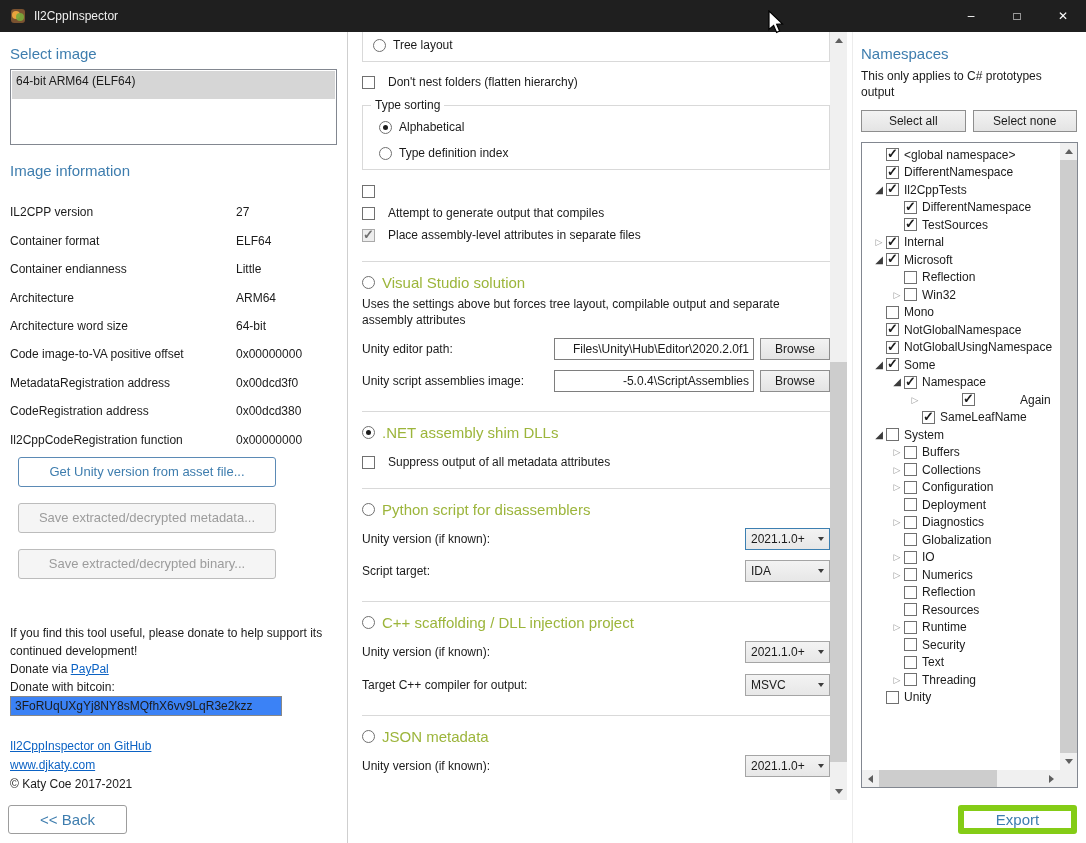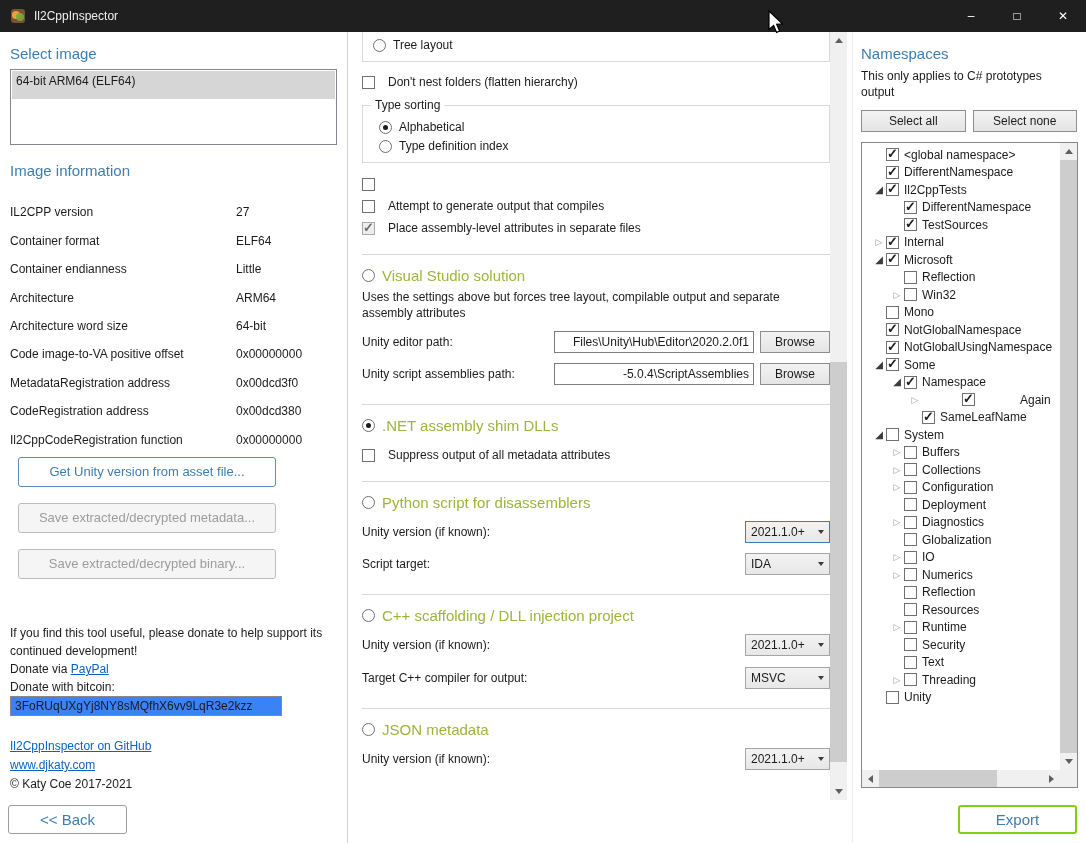--- a/index.html
+++ b/index.html
@@ -34,21 +34,21 @@
   .link{color:#0b62c4;text-decoration:underline;cursor:pointer;}
   .back-btn{position:absolute;left:8px;bottom:9px;width:119px;height:29px;background:#fff;border:1px solid #9d9d9d;border-radius:3px;color:#3e7dae;font-size:15px;font-family:inherit;}
 
   
   .middle{position:absolute;left:349px;top:32px;bottom:0;width:498px;}
   .m-content{position:absolute;left:13px;top:0;width:468px;}
   .groupbox-cut{height:30px;border:1px solid #d9d9d9;border-top:none;padding:6px 0 0 10px;}
   .groupbox{position:relative;margin-top:16px;border:1px solid #d9d9d9;padding:14px 10px 9px 16px;}
   .gb-label{position:absolute;top:-8px;left:8px;background:#fff;padding:0 4px;}
   .rb-row{display:flex;align-items:center;gap:7px;}
-  .rb-row + .rb-row{margin-top:5px;}
+  .rb-row + .rb-row{margin-top:12px;}
   .rb{width:13px;height:13px;border:1px solid #707070;border-radius:50%;background:#fff;position:relative;flex:none;}
   .rb.sel::after{content:"";position:absolute;left:3px;top:3px;width:5px;height:5px;background:#1c1c1c;border-radius:50%;}
   .cb-row{display:flex;align-items:center;gap:13px;}
   .cb-box{width:13px;height:13px;border:1px solid #707070;background:#fff;position:relative;flex:none;}
   .checked .cb-box::after{content:"✓";position:absolute;left:0px;top:-2px;font-size:13px;line-height:13px;font-weight:bold;color:#1c1c1c;}
   .cb-row.disabled .cb-box{background:#ededed;border-color:#a9a9a9;}
   .cb-row.disabled .cb-box::after{color:#6f6f6f;}
   .mt8{margin-top:8px;}.mt13{margin-top:13px;}.mt15{margin-top:15px;}
   .sep{margin-top:19px;border-top:1px solid #d9d9d9;}
   .section-head{margin-top:12px;}
@@ -89,21 +89,21 @@
   .tree-item .expander{width:14px;flex:none;font-size:9px;color:#9a9a9a;text-align:center;line-height:14px;}
   .tree-item.exp-expanded .expander{color:#3c3c3c;font-size:10px;}
   .tree-item.exp-collapsed .expander::before{content:"▷";}
   .tree-item.exp-expanded .expander::before{content:"◢";}
   .tree-item .cb-box{margin-right:5px;}
   .tree-v{right:0;top:0;height:627px;}
   .tree-v .thumb{position:absolute;left:0;top:17px;bottom:17px;width:17px;background:#cdcdcd;}
   .tree-h{position:absolute;left:0;bottom:0;height:17px;right:17px;background:#f0f0f0;}
   .tree-h .thumb{position:absolute;top:0;left:17px;width:118px;height:17px;background:#cdcdcd;}
   .sb-corner{position:absolute;right:0;bottom:0;width:17px;height:17px;background:#f0f0f0;}
-  .export-btn{position:absolute;right:9px;bottom:9px;width:119px;height:29px;background:#fff;border:2px solid #84cc16;border-radius:3px;color:#3e7dae;font-size:15px;font-family:inherit;}
+  .export-btn{position:absolute;right:9px;bottom:9px;width:119px;height:29px;background:#fff;border:6px solid #84cc16;border-radius:3px;color:#3e7dae;font-size:15px;font-family:inherit;}
 
   .cursor{position:absolute;left:768px;top:10px;z-index:50;pointer-events:none;}
 </style>
 </head>
 <body>
 
 <div>
 
   <div class="titlebar">
     <svg class="app-icon" width="16" height="16" viewBox="0 0 16 16">
@@ -234,21 +234,21 @@
         <span class="rb"></span>
         <span class="sec-title">Visual Studio solution</span>
       </div>
       <div class="desc">Uses the settings above but forces tree layout, compilable output and separate assembly attributes</div>
       <div class="field-row">
         <span class="f-label w192">Unity editor path:</span>
         <div class="textbox">Files\Unity\Hub\Editor\2020.2.0f1</div>
         <button class="std-btn">Browse</button>
       </div>
       <div class="field-row">
-        <span class="f-label w192">Unity script assemblies path:</span>
+        <span class="f-label w192">Unity script assemblies image:</span>
         <div class="textbox">-5.0.4\ScriptAssemblies</div>
         <button class="std-btn">Browse</button>
       </div>
 
       <div class="sep"></div>
 
       <div class="rb-row section-head">
         <span class="rb sel"></span>
         <span class="sec-title">.NET assembly shim DLLs</span>
       </div>

